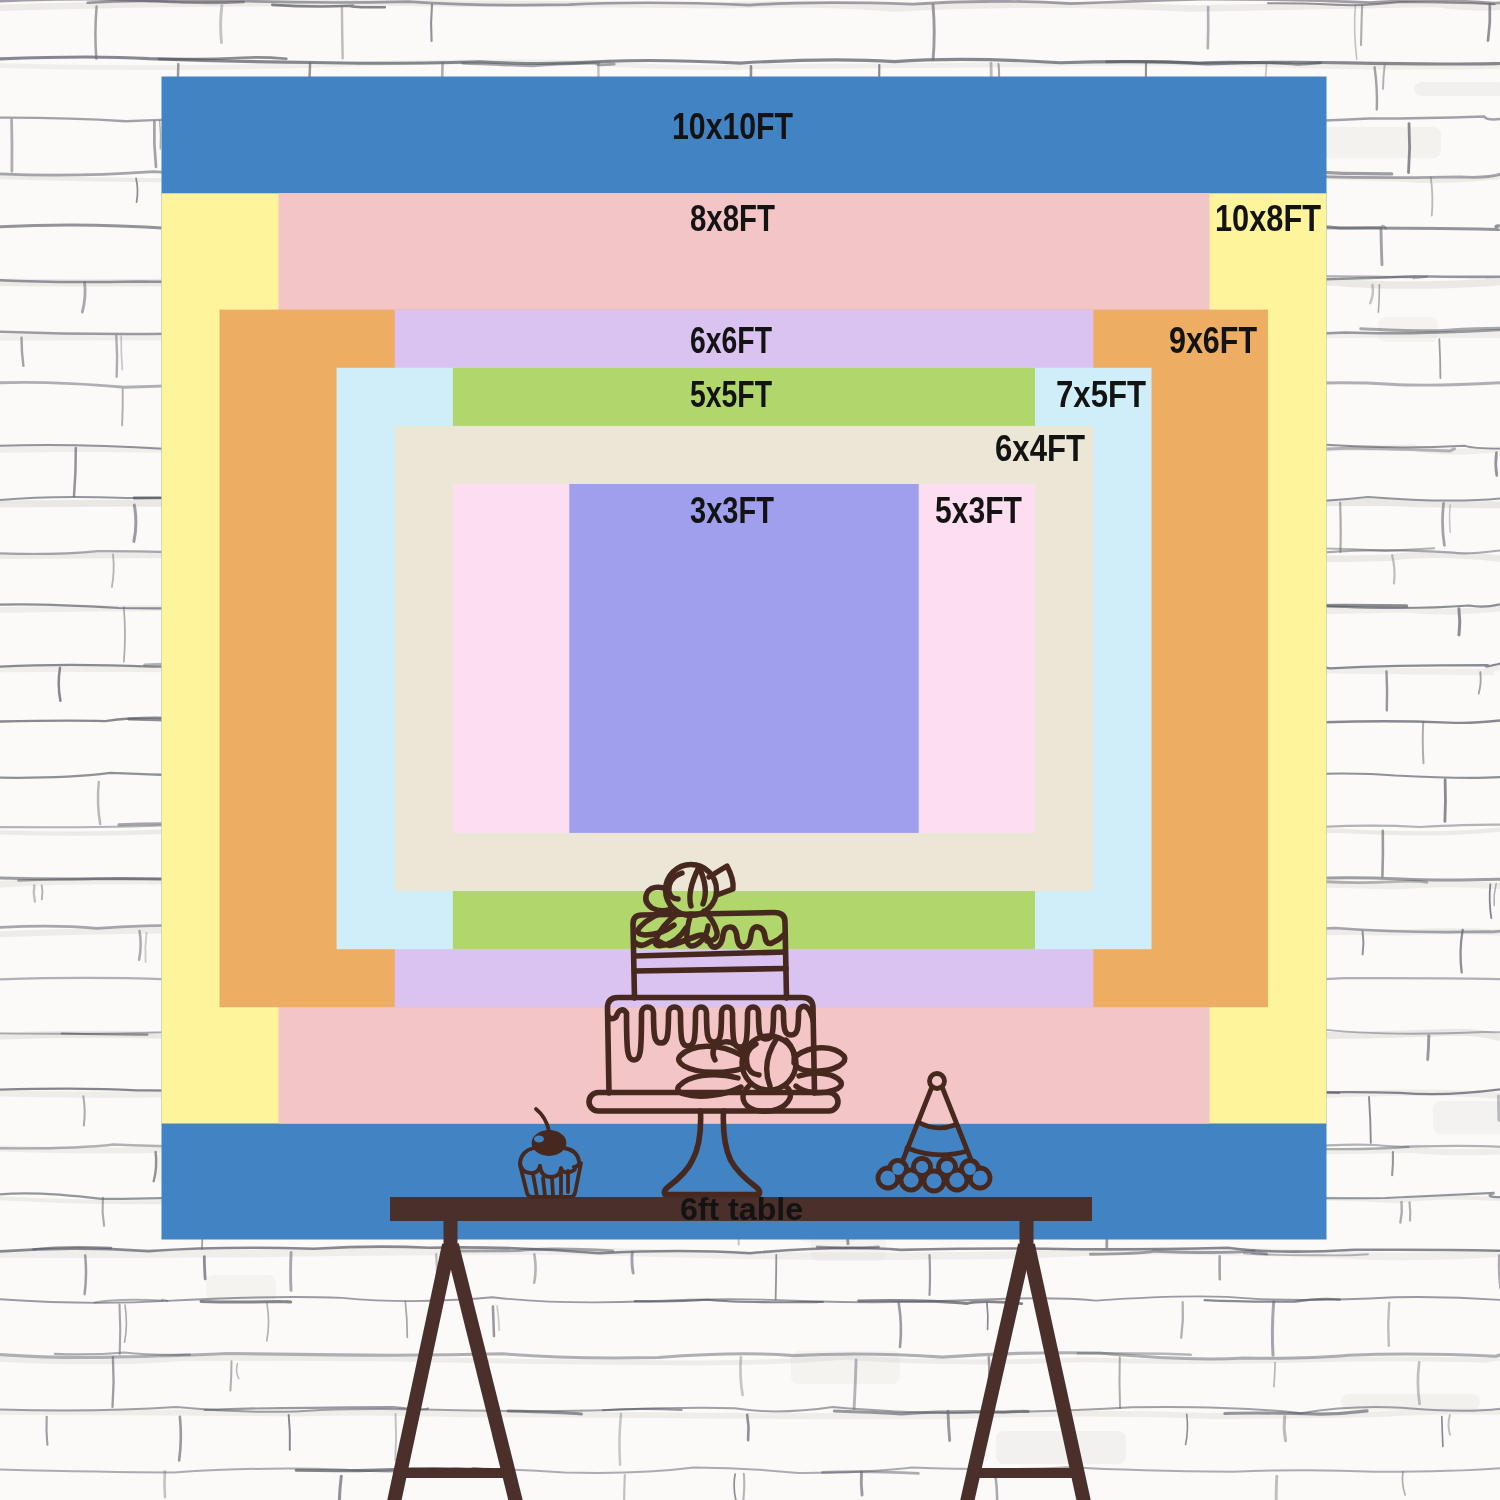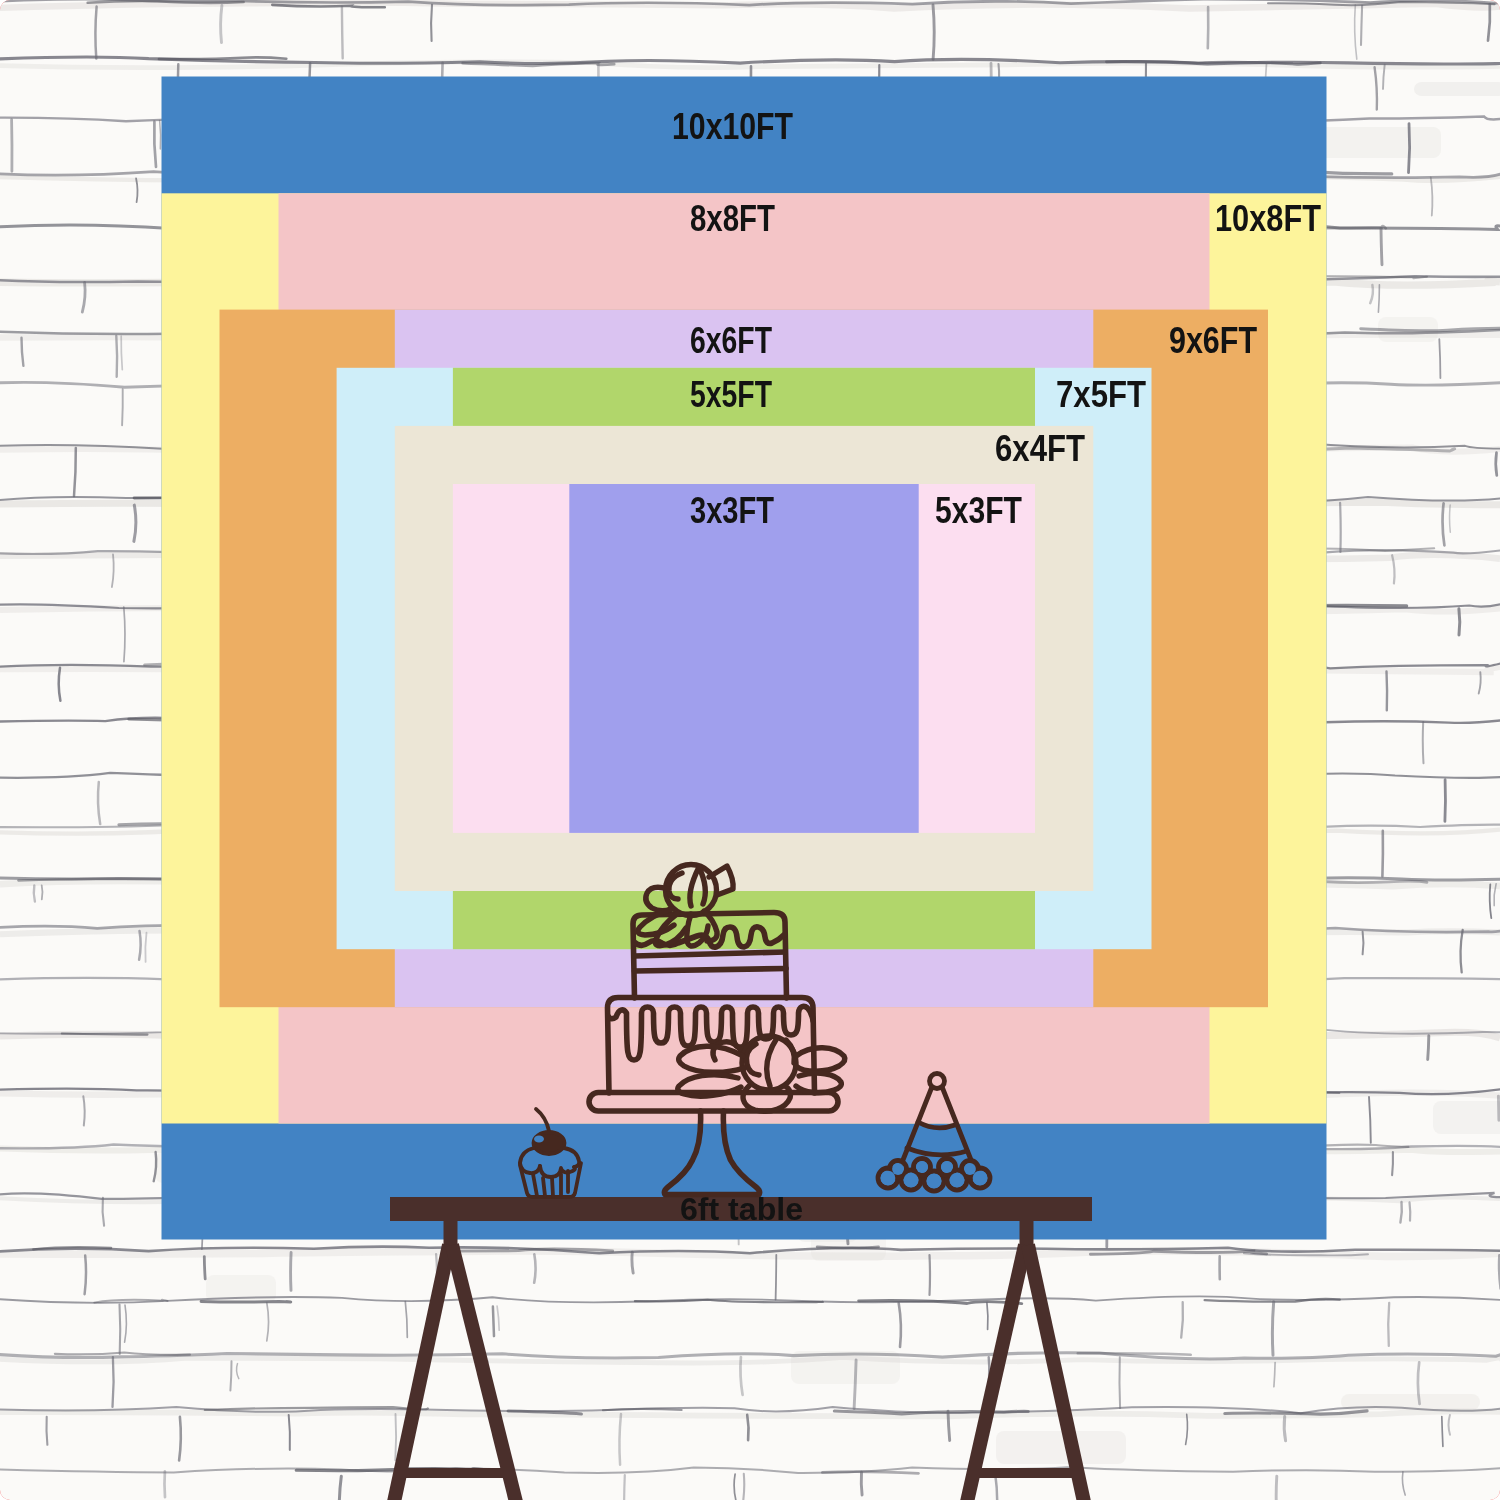--- a/index.html
+++ b/index.html
@@ -1,16 +1,16 @@
 <!DOCTYPE html>
 <html><head>
 <meta charset="utf-8">
 <style>
   html,body { margin:0; padding:0; }
-  #canvas { position:relative; width:1500px; height:1500px; overflow:hidden; background:#ef4444;border-radius:10px; }
+  #canvas { position:relative; width:1500px; height:1500px; overflow:hidden; background:#ef4444; }
   svg text { font-family:"Liberation Sans", sans-serif; fill:#131313; font-weight:600; }
 </style>
 </head>
 <body>
 <div id="canvas">
 <svg width="1500" height="1500" viewBox="0 0 1500 1500">
 
 <g>
 <rect x="0" y="0" width="1500" height="1500" fill="#fbfaf8"></rect>
 <rect x="1341" y="1394" width="139" height="16" rx="8" fill="#e8e6e3" opacity="0.45"></rect>

